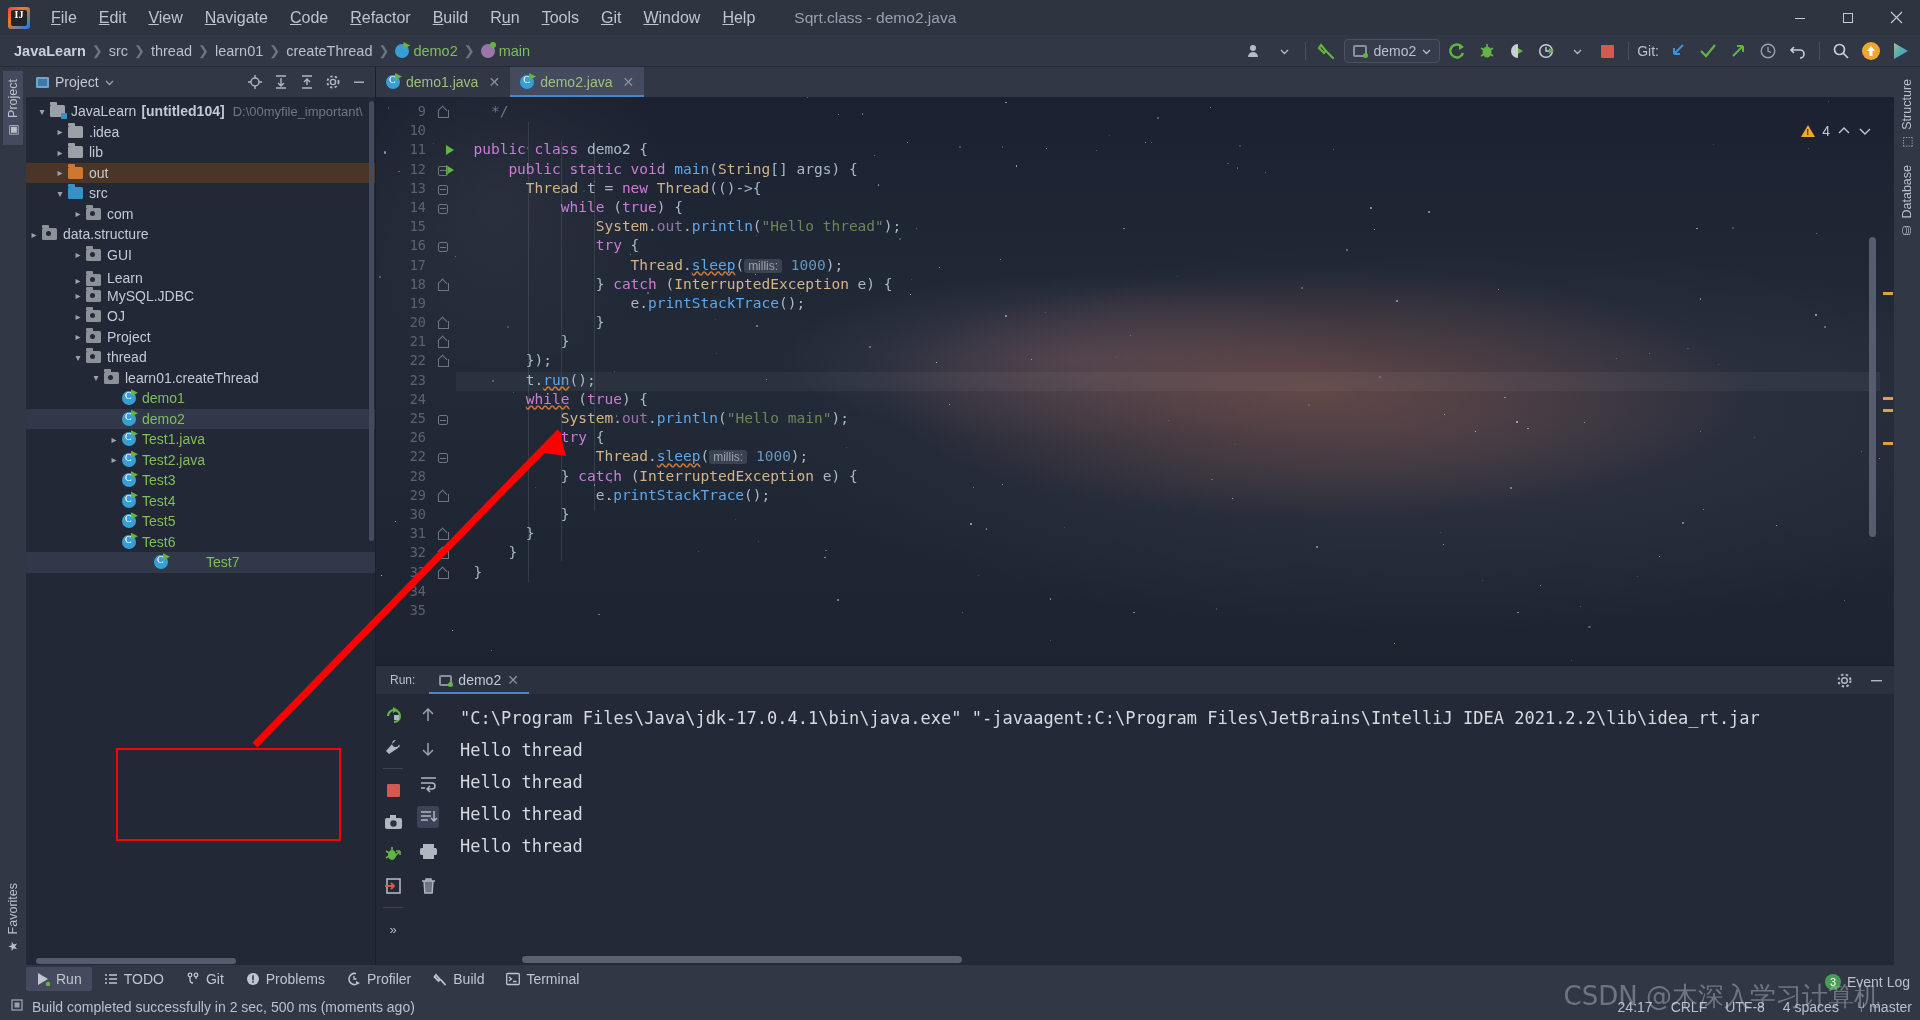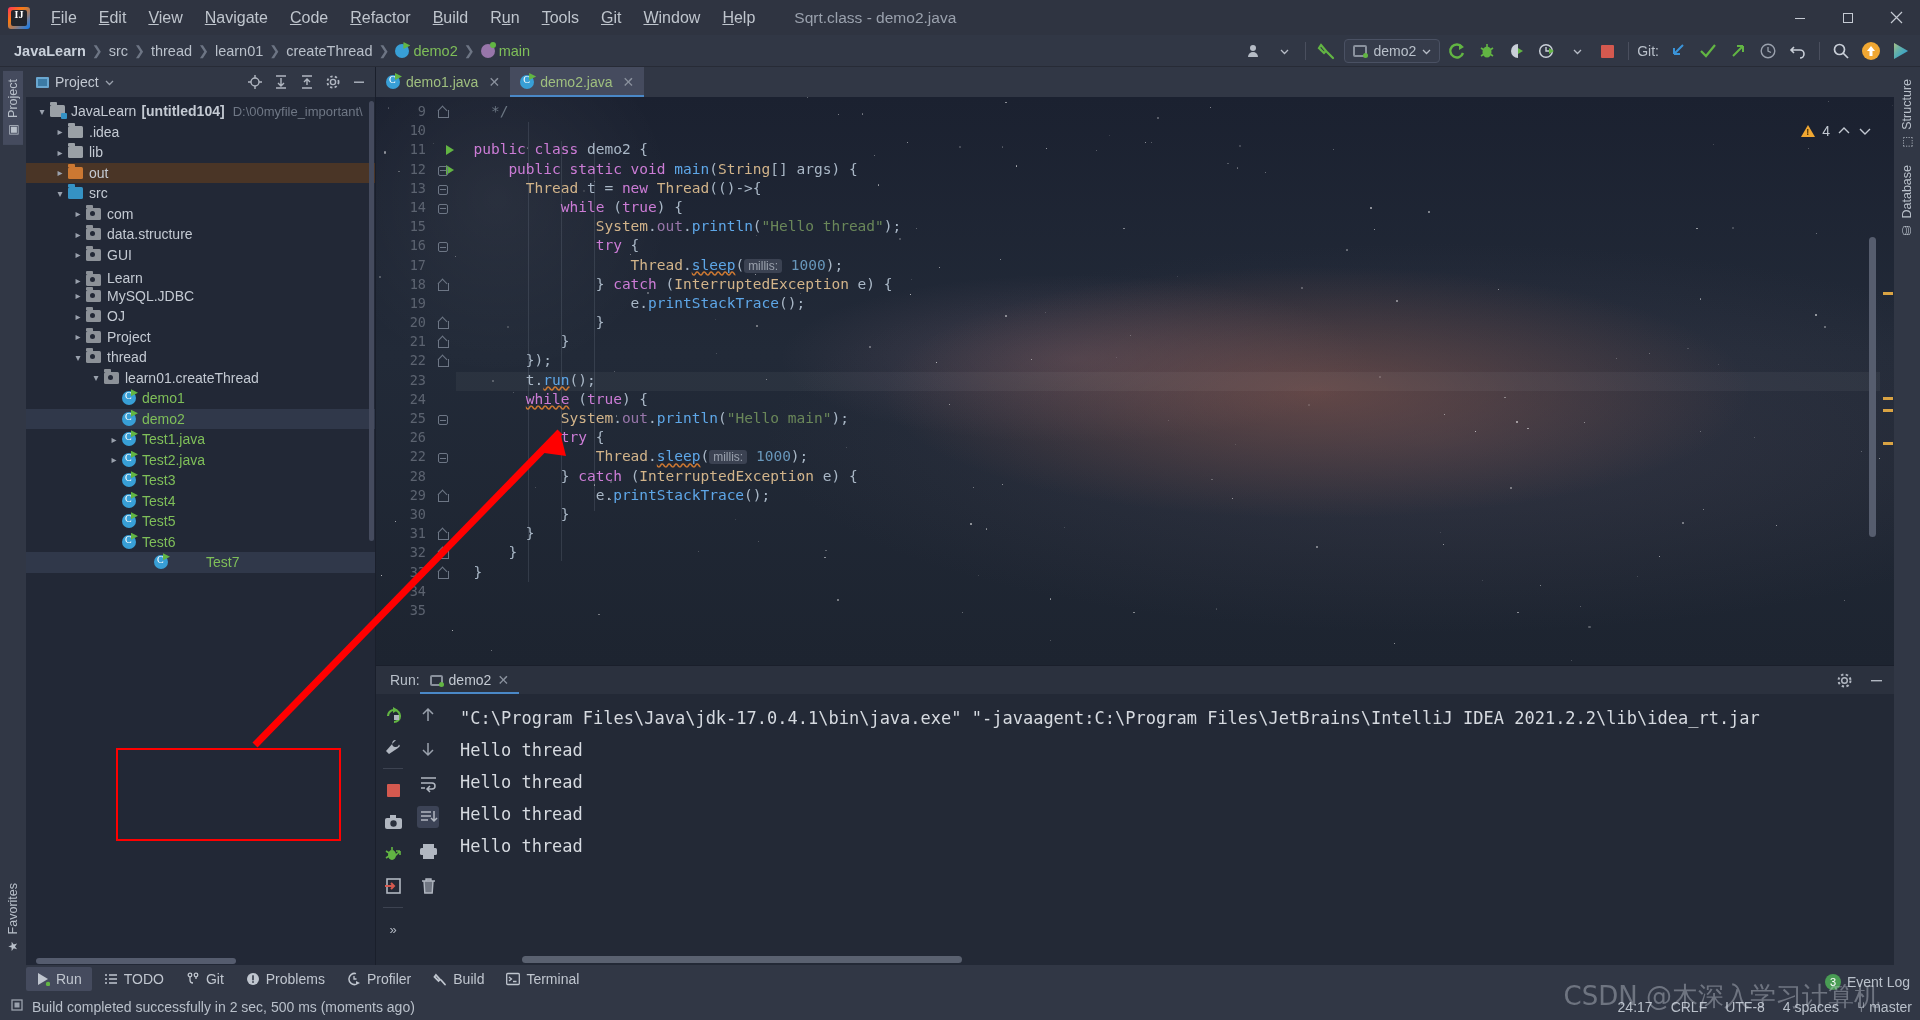--- a/index.html
+++ b/index.html
@@ -195,21 +195,21 @@
      font-size:14px; color:#c3c9d2; z-index:5;}
   .wtri { width:0;height:0;border-left:7px solid transparent;border-right:7px solid transparent;
      border-bottom:12px solid #f0a732; position:relative;}
   .wtri::after{content:"!";position:absolute;left:-2px;top:2px;color:#4a3000;font-size:9px;font-weight:bold;}
 
   
   .run-panel { height:300px; flex:none; display:flex; flex-direction:column;
      background:#232936; border-top:1px solid #1a1f2b; }
   .run-head { height:28px; flex:none; display:flex; align-items:center; background:#2b313e;
      padding-left:14px; position:relative;}
-  .run-head .lbl { color:#b9c0ca; font-size:14px; }
+  .run-head .lbl { color:#b9c0ca; font-size:12px; margin-right:14px;}
   .run-tab { display:flex; align-items:center; gap:6px; padding:0 10px; height:28px;
      font-size:14px; color:#c3c9d2; position:relative; }
   .run-tab::after { content:""; position:absolute; left:0;right:0;bottom:0;height:2px;background:#4a88c7;}
   .run-tab .box2 { width:13px;height:11px;border:2px solid #8a919d;border-radius:2px;position:relative;}
   .run-tab .box2::after{content:"";position:absolute;right:-3px;bottom:-3px;width:5px;height:5px;border-radius:50%;background:#62b543;}
   .run-head-right { position:absolute; right:6px; top:0; height:28px; display:flex; align-items:center; gap:8px;}
   .run-body { flex:1; display:flex; min-height:0; position:relative; }
   .run-tools { width:34px; flex:none; display:flex; flex-direction:column; align-items:center;
      gap:10px; padding-top:10px; background:#232936;}
   .run-tools2 { width:36px; flex:none; display:flex; flex-direction:column; align-items:center;
@@ -501,21 +501,21 @@
           <div class="trow" style="padding-left: 26px;">
             <span class="arrow open"></span>
             <span class="folder blue"></span>
             <span class="tlabel">src</span>
           </div>
           <div class="trow" style="padding-left: 44px;">
             <span class="arrow closed"></span>
             <span class="folder pkg"></span>
             <span class="tlabel">com</span>
           </div>
-          <div class="trow" style="padding-left: 44px; text-align: center;">
+          <div class="trow" style=" text-align: center;">
             <span class="arrow closed"></span>
             <span class="folder pkg"></span>
             <span class="tlabel">data.structure</span>
           </div>
           <div class="trow" style="padding-left: 44px;">
             <span class="arrow closed"></span>
             <span class="folder pkg"></span>
             <span class="tlabel">GUI</span>
           </div>
           <div class="trow" style="padding-left: 44px; align-items: flex-end;">

